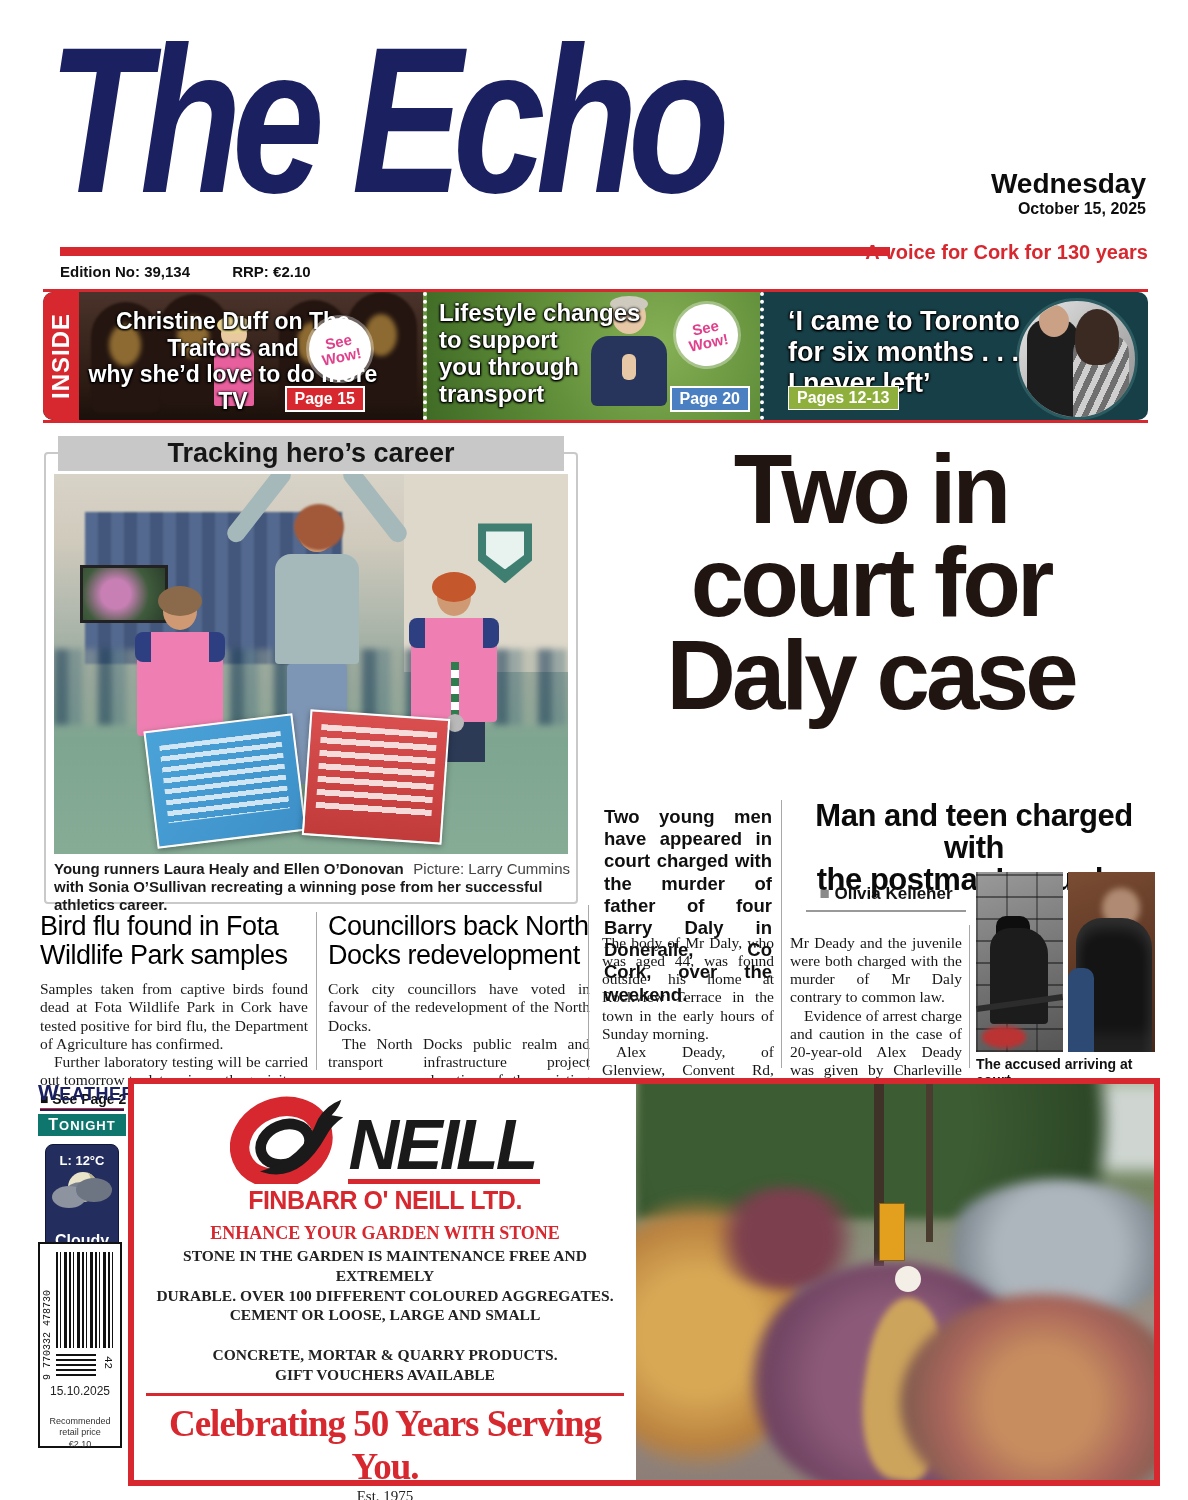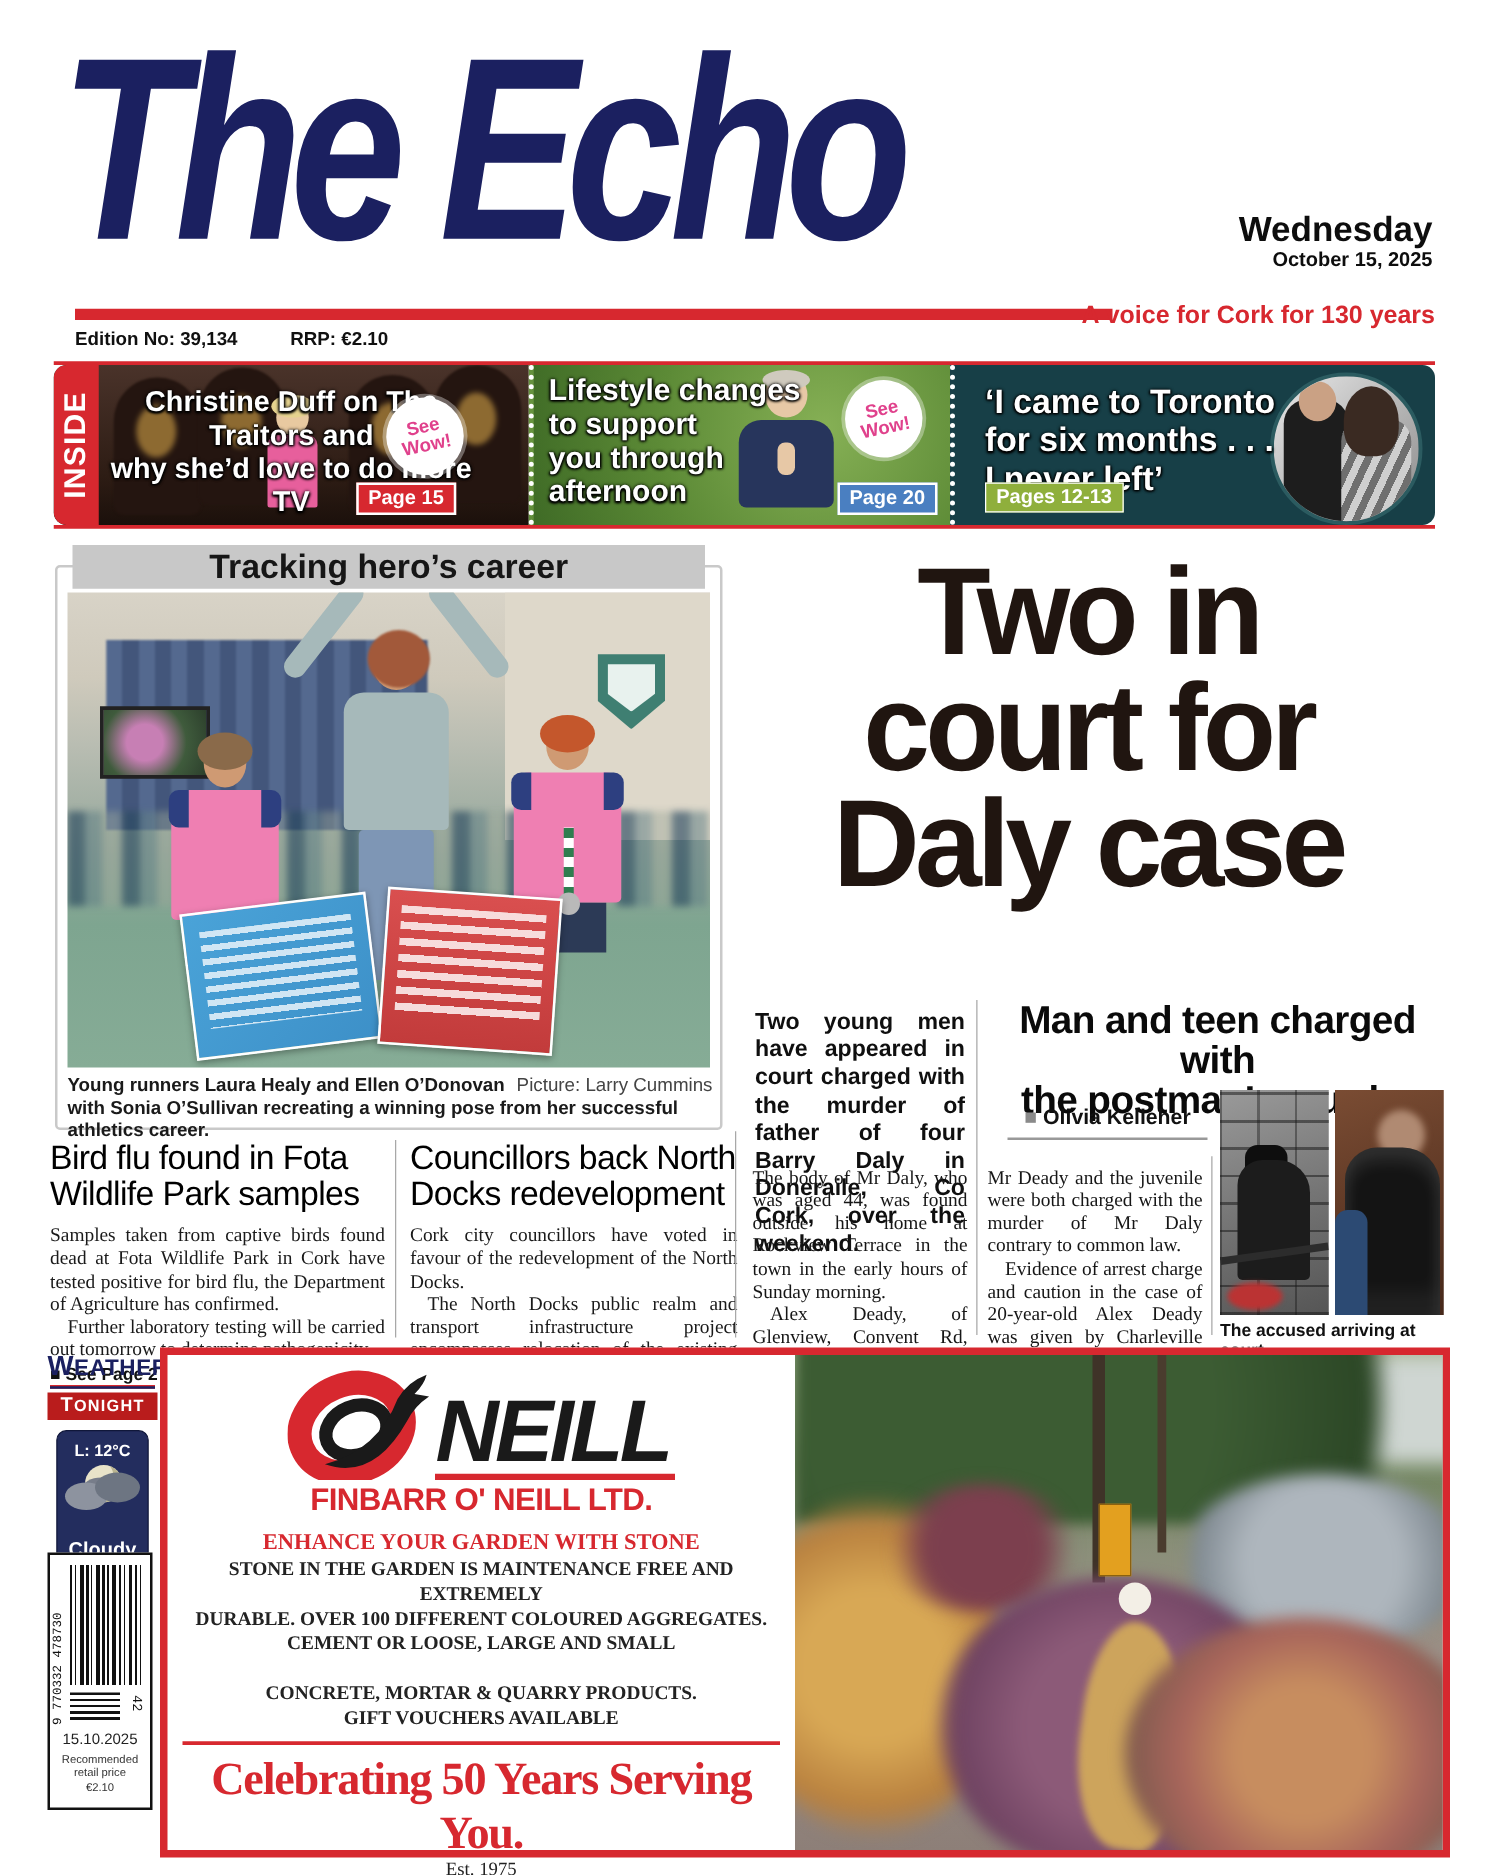--- a/index.html
+++ b/index.html
@@ -170,42 +170,42 @@
   .cp2 .fig{ position:absolute; left:8px; top:46px; width:76px; height:134px; background:#141414; border-radius:26px 30px 0 0;
     box-shadow:inset 0 10px 14px rgba(255,255,255,.12), inset 0 -18px 16px rgba(255,255,255,.06); }
   .cp2 .fhead{ position:absolute; left:34px; top:16px; width:38px; height:40px; background:#b08a72; border-radius:50%; filter:blur(3px); }
   .cp2 .blue{ position:absolute; left:0; bottom:0; width:26px; height:84px; background:#2c4a73; border-radius:10px 10px 0 0; }
   .court-caption{ position:absolute; left:976px; top:1056px; width:182px; font-size:14px; font-weight:bold; color:#111; }
   
   .weather{ position:absolute; left:38px; top:1080px; width:88px; text-align:center; }
   .weather .wtitle{ font-size:18px; font-weight:bold; color:#1b2060; letter-spacing:.5px; }
   .weather .wtitle .big{ font-size:22px; }
   .weather .wrule{ height:3px; background:#d7282f; margin:2px 2px 3px; border-bottom:2px solid #1b2060; }
-  .weather .tonight{ background:#b91c1c; color:#fff; font-weight:bold; font-size:13px; letter-spacing:1px; padding:2px 0; }
+  .weather .tonight{ background:#0f766e; color:#fff; font-weight:bold; font-size:13px; letter-spacing:1px; padding:2px 0; }
   .weather .tonight .big{ font-size:16px; }
   .wbox{ margin:8px auto 0; width:74px; height:112px; background:#232d5e; border-radius:8px; position:relative;
     color:#fff; border:1px solid #10173a; }
   .wbox .low{ font-size:13px; font-weight:bold; padding-top:8px; }
   .wbox .clouds{ position:relative; height:52px; }
   .wbox .moon{ position:absolute; left:22px; top:4px; width:30px; height:30px; border-radius:50%;
     background:#e8e3c9; box-shadow:inset -7px -5px 0 #b9b48f; }
   .wbox .c1,.wbox .c2{ position:absolute; border-radius:50%; background:#8d939f; }
   .wbox .c1{ left:6px; top:18px; width:34px; height:22px; box-shadow:12px -6px 0 -2px #777d8a; }
   .wbox .c2{ right:6px; top:10px; width:36px; height:24px; background:#6d7582; }
   .wbox .cond{ font-size:16px; font-weight:bold; margin-top:12px; }
   .barcode{ position:absolute; left:38px; top:1242px; width:84px; height:206px; border:2px solid #111; background:#fff; }
   .bc-num{ position:absolute; left:2px; top:6px; height:130px; font-family:"Liberation Mono", monospace;
     font-size:10px; writing-mode:vertical-rl; transform:rotate(180deg); color:#111; }
   .bc-bars{ position:absolute; left:16px; top:8px; width:58px; height:96px;
     background:repeating-linear-gradient(90deg,#111 0 2px,#fff 2px 4px,#111 4px 5px,#fff 5px 8px,#111 8px 11px,#fff 11px 13px); }
   .bc-bars2{ position:absolute; left:16px; top:110px; width:40px; height:22px;
     background:repeating-linear-gradient(0deg,#111 0 2px,#fff 2px 5px); }
   .bc-42{ position:absolute; right:6px; top:112px; font-size:11px; font-family:"Liberation Mono", monospace; writing-mode:vertical-rl; }
   .bc-date{ position:absolute; left:0; top:140px; width:100%; text-align:center; font-size:12px; color:#222; }
-  .bc-rrp{ position:absolute; left:0; top:158px; width:100%; text-align:center; font-size:9px; line-height:1.25; color:#333; }
+  .bc-rrp{ position:absolute; left:0; top:172px; width:100%; text-align:center; font-size:9px; line-height:1.25; color:#333; }
   
   .advert{ position:absolute; left:128px; top:1078px; width:1032px; height:408px;
     border:6px solid #d7282f; background:#fff; display:flex; }
   .ad-left{ width:502px; padding:6px 10px 0; text-align:center; font-family:"Liberation Serif", serif; }
   .ad-logo{ display:flex; align-items:flex-end; justify-content:center; height:92px; margin-top:2px; }
   .ad-logo svg{ width:118px; height:92px; }
   .ad-logo .neill{ font-family:"Liberation Sans", sans-serif; font-weight:800; font-style:italic;
     font-size:70px; line-height:.9; letter-spacing:-3px; color:#1a1a1a; border-bottom:5px solid #d7282f; padding:0 4px 2px 0; }
   .ad-company{ font-family:"Liberation Sans", sans-serif; color:#d7282f; font-weight:800; font-size:25px;
     letter-spacing:-.5px; margin-top:2px; }
@@ -289,21 +289,21 @@
       <div class="b2-woman">
         <div class="hairband"></div>
         <div class="head"></div>
         <div class="torso"></div>
         <div class="hands"></div>
       </div>
       <div class="banner-title">
         <span>Lifestyle changes</span><br>
         <span>to support</span><br>
         <span>you through</span><br>
-        <span>afternoon</span>
+        <span>transport</span>
       </div>
       <div class="seewow sw2">
           <span><span>See</span><br><span>Wow!</span></span>
         </div>
       <div class="page-badge badge-p20">Page 20</div>
     </div>
 
     <div class="banner b3">
       <div class="b3-photo">
         <div class="man">

